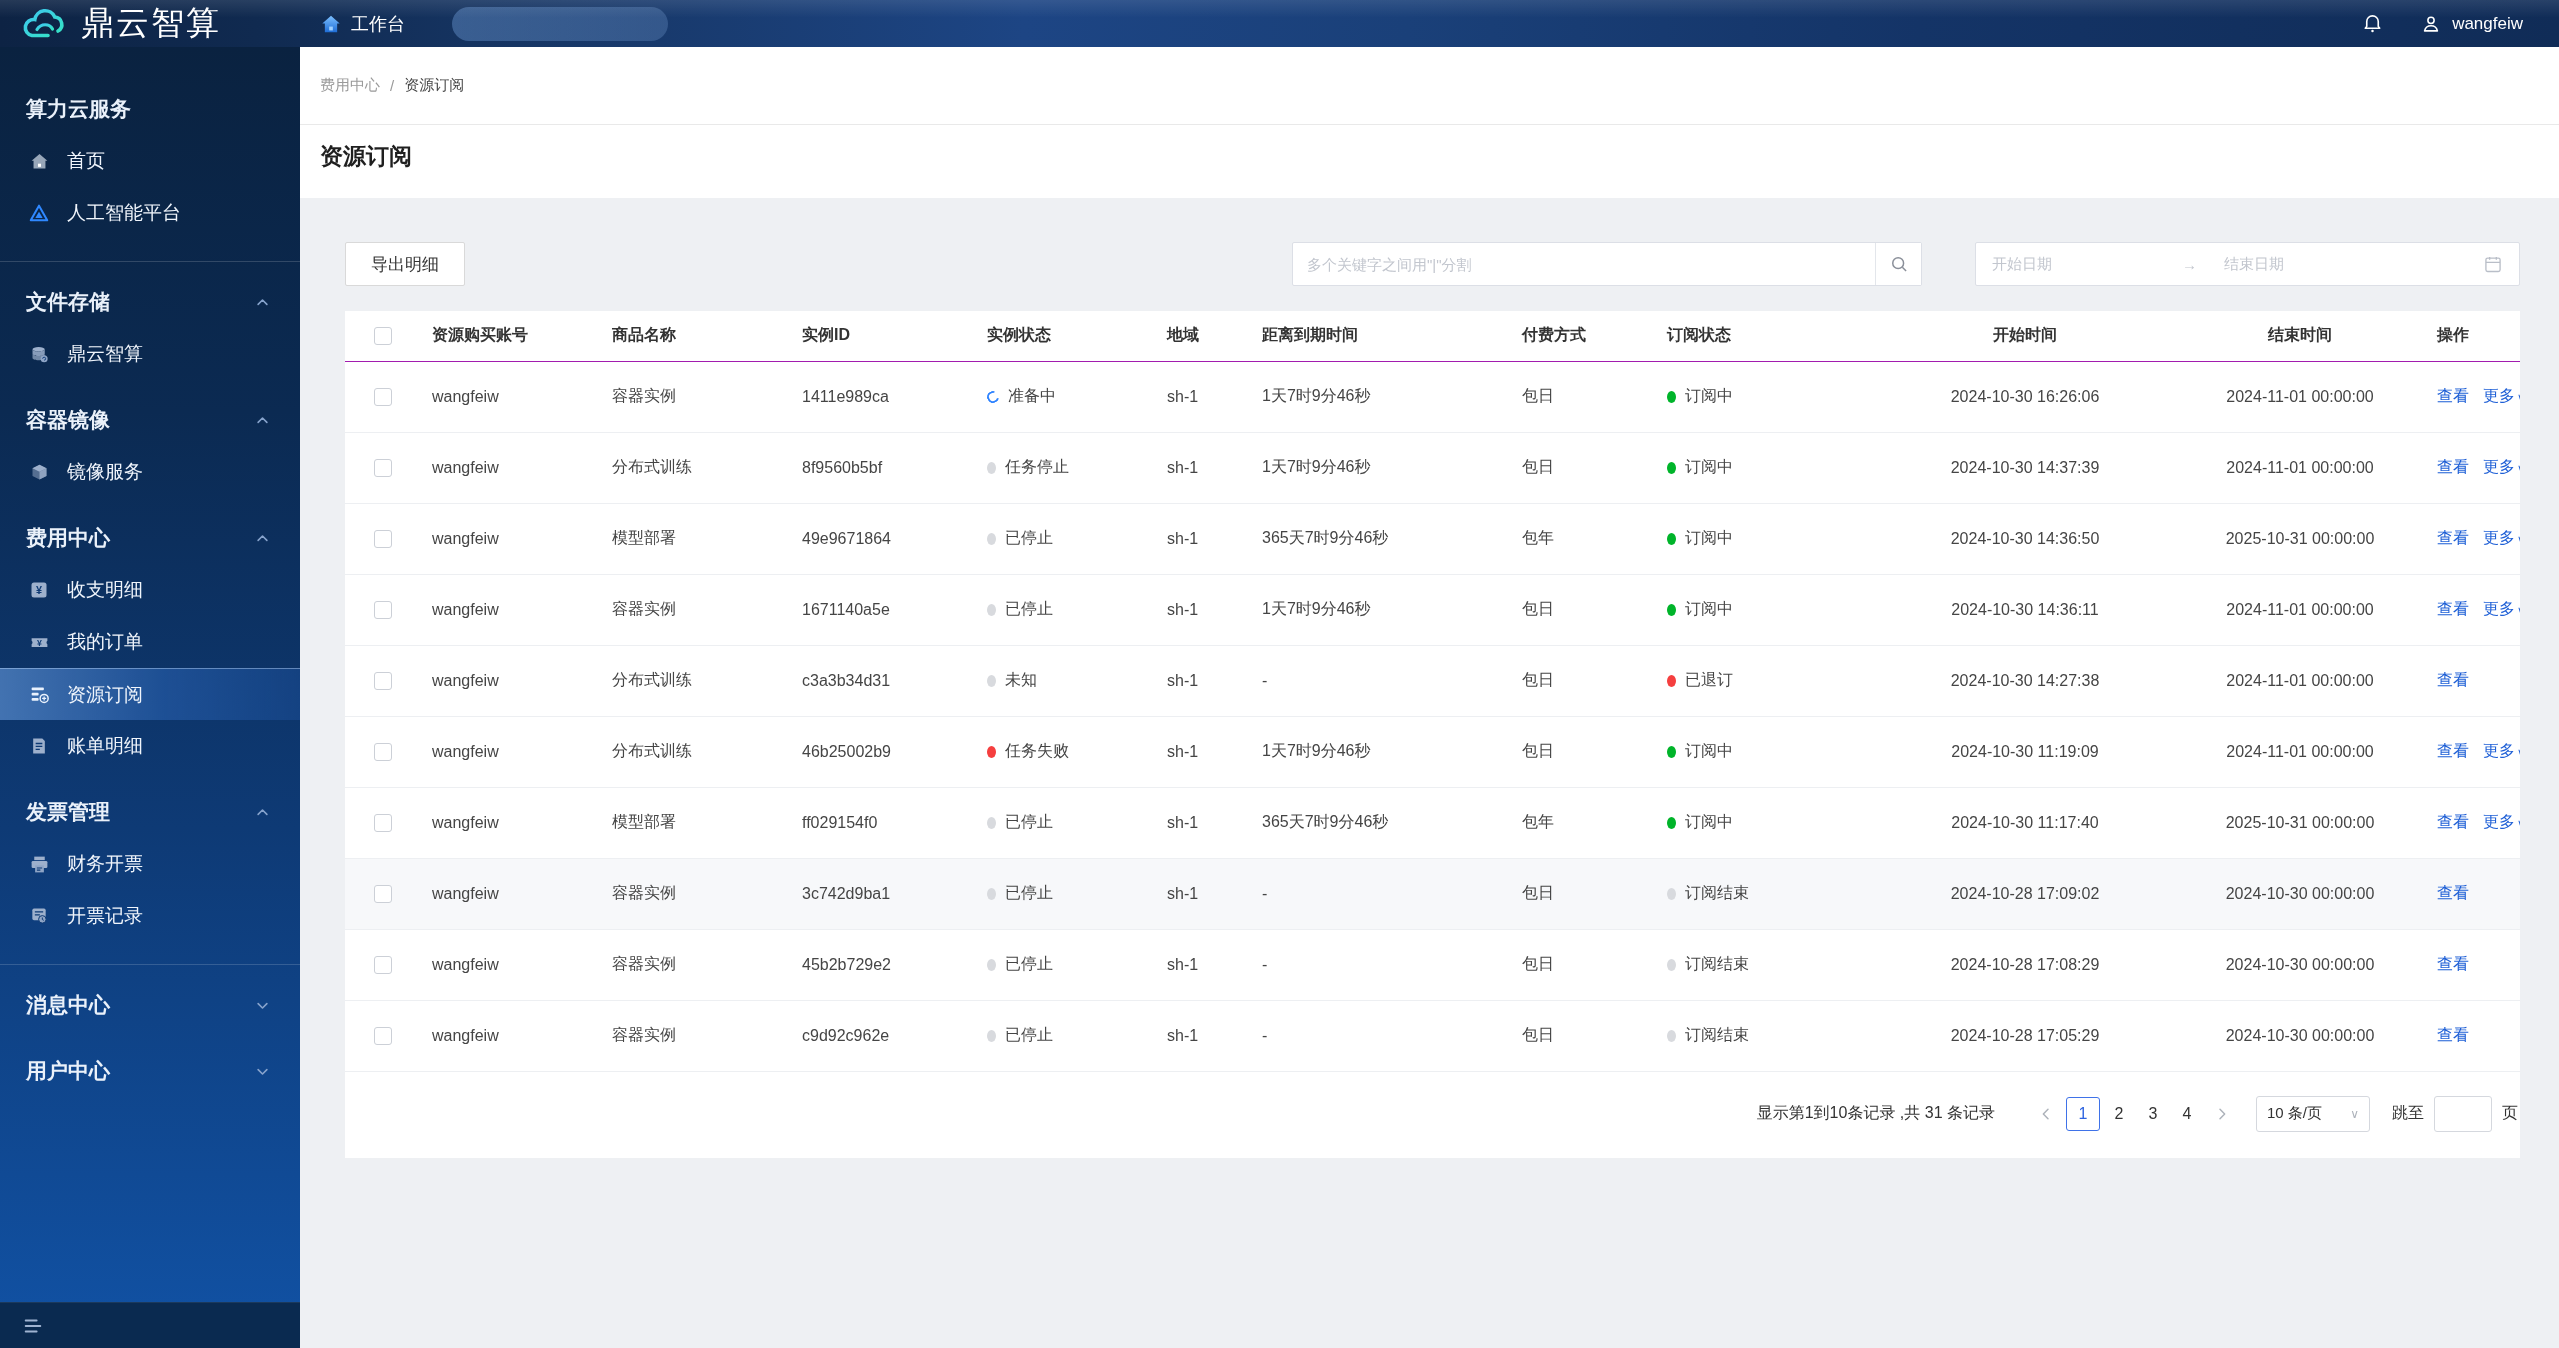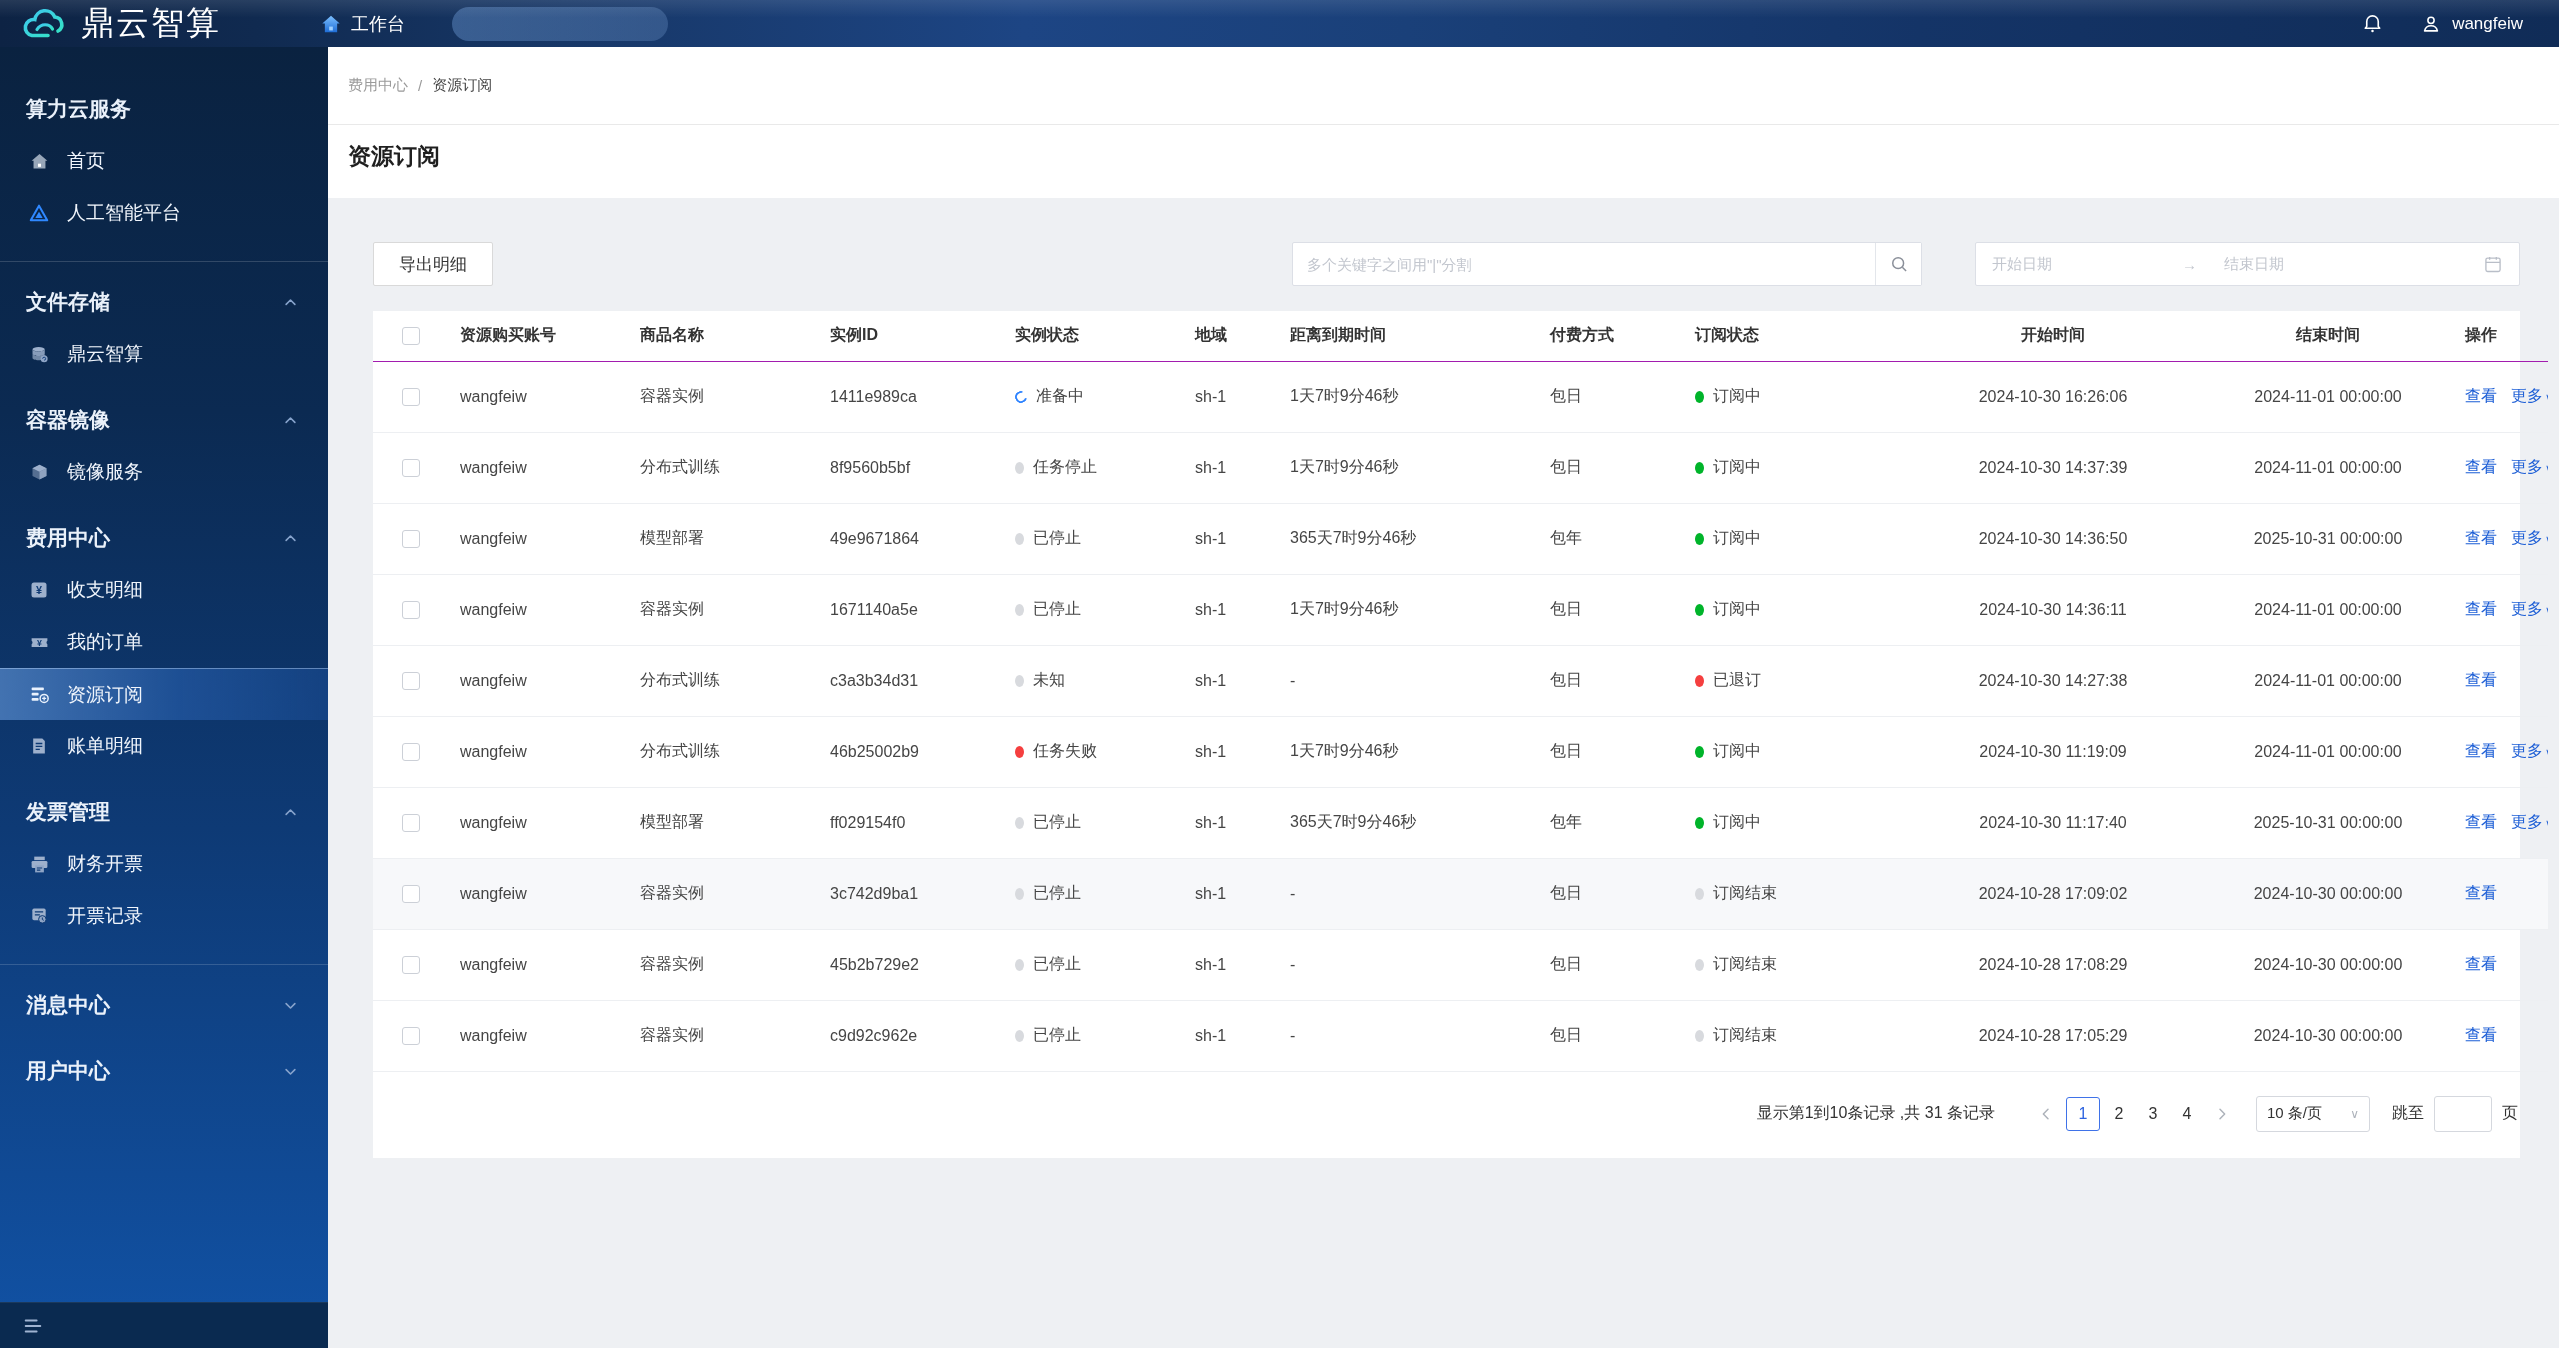--- a/index.html
+++ b/index.html
@@ -17,21 +17,21 @@
 .topnav{display:flex;align-items:center;margin-left:20px;z-index:1}
 .workbench{display:flex;align-items:center;gap:9px;font-size:18px;cursor:pointer}
 .top-right{margin-left:auto;display:flex;align-items:center;gap:36px;padding-right:36px;z-index:1}
 .tb-icon{display:flex;cursor:pointer}
 .user{display:flex;align-items:center;gap:10px;font-size:17px;cursor:pointer}
 
 
 .app-body{display:flex;height:1301px}
 
 
-.sidebar{position:relative;width:328px;flex-shrink:0;color:#eaf1fa;overflow:hidden;
+.sidebar{position:relative;width:300px;flex-shrink:0;color:#eaf1fa;overflow:hidden;
  background:linear-gradient(180deg,#0a2240 0%,#0b2a52 28%,#0e3a75 60%,#1152a5 100%)}
 .s-section{display:flex;align-items:center;height:52px;padding:0 30px 0 26px;font-size:21px;font-weight:700;margin-top:14px}
 .s-first{margin-top:36px}
 .s-section .s-label{flex:1}
 .s-item{display:flex;align-items:center;height:52px;padding-left:26px;font-size:19px;cursor:pointer}
 .s-icon{width:26px;display:flex;justify-content:center;align-items:center}
 .s-item .s-label{margin-left:15px;color:#f0f5fc}
 .s-item.active{background:linear-gradient(90deg,rgba(110,165,235,.55) 0%,rgba(45,105,190,.50) 55%,rgba(30,85,165,.40) 100%);
  border-top:1px solid rgba(190,220,255,.45)}
 .s-divider{height:1px;background:rgba(255,255,255,.16);margin:22px 0 8px}

